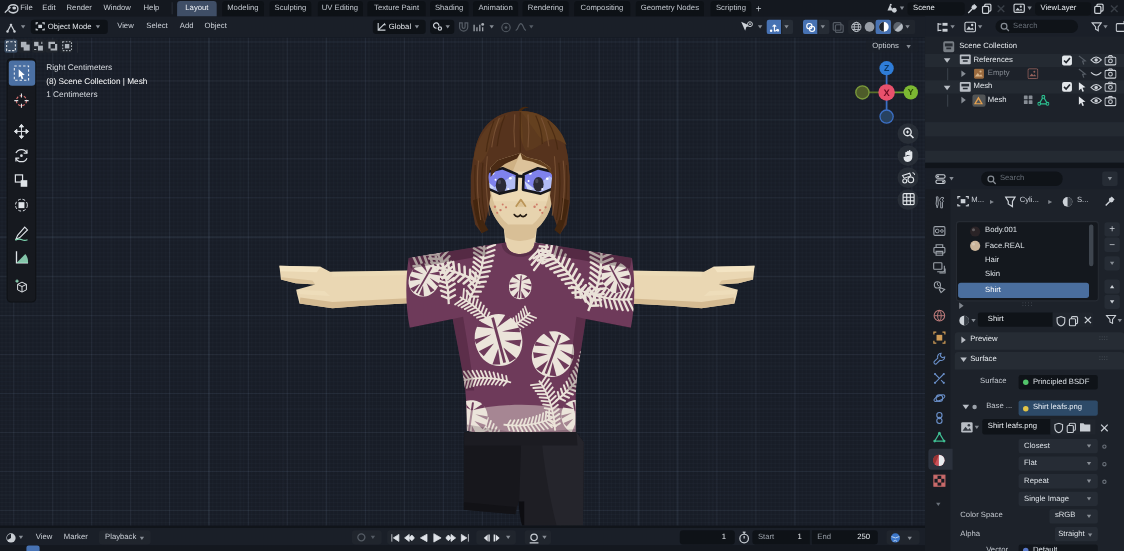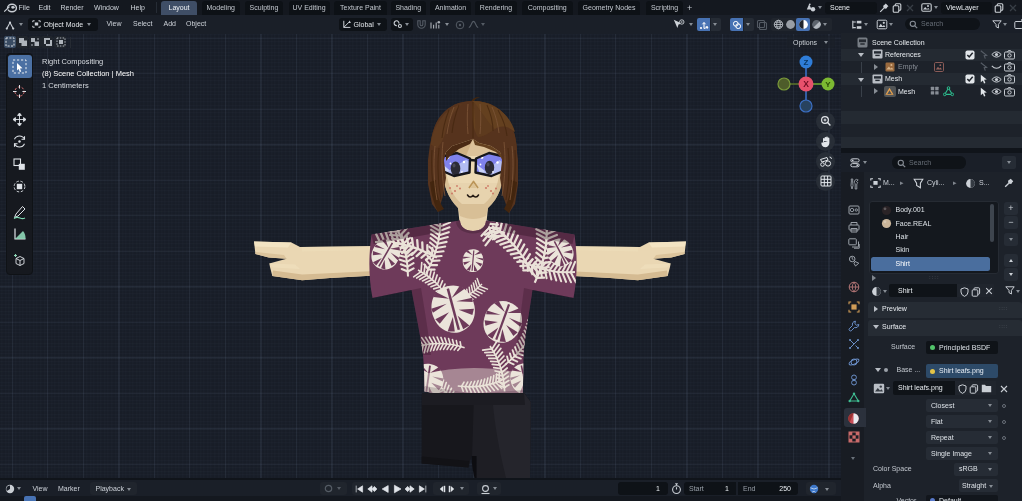--- a/index.html
+++ b/index.html
@@ -388,21 +388,21 @@
       </svg>
       <svg style="position:absolute;left:56px;top:3px" width="10" height="10" viewBox="0 0 10 10">
         <rect x="3" y="3" width="4" height="4" fill="#aeb4bb"></rect>
         <rect x="1" y="1" width="8" height="8" fill="none" stroke="#aeb4bb" stroke-dasharray="1.5 1.3"></rect>
       </svg>
       <div style="position:absolute;left:70px;top:3px;width:1px;height:11px;background:#262b33"></div>
       <div style="position:absolute;left:787px;top:2px;width:48px;height:12px;background:rgba(26,31,40,0.6);border-radius:3px"></div>
       <div style="position:absolute;left:793px;top:4.5px;font-size:7px;color:#ccd1d7">Options</div>
       <span class="chev" style="position:absolute;left:824px;top:7px"></span>
     </div>
-  <div class="abs" style="left:42px;top:23px;font-size:7.5px;color:#d7dbe0">Right Compositing</div>
+  <div class="abs" style="left:42px;top:23px;font-size:7.5px;color:#d7dbe0">Right Centimeters</div>
   <div class="abs" style="left:42px;top:35px;font-size:7.5px;color:#fff">(8) Scene Collection | Mesh</div>
   <div class="abs" style="left:42px;top:47px;font-size:7.5px;color:#d7dbe0">1 Centimeters</div>
   <div id="lefttools">
       <div style="position:absolute;left:6px;top:19px;width:27px;height:222px;background:#16191f;border-radius:4px;border:1px solid #0f1216"></div>
       <div style="position:absolute;left:7.5px;top:21px;width:24px;height:23px;background:#4b70a3;border-radius:3px"></div>
       <svg style="position:absolute;left:12px;top:25px" width="15" height="15" viewBox="0 0 15 15">
         <rect x="1" y="1" width="13" height="13" fill="none" stroke="#e8ecf0" stroke-width="1" stroke-dasharray="2.2 1.8"></rect>
         <path d="M5 4 L10.5 9.2 L8 9.4 L9.2 12.4 L7.8 13 L6.6 10 L5 11.5 Z" fill="#fff"></path>
       </svg>
       <svg style="position:absolute;left:12px;top:50px" width="15" height="15" viewBox="0 0 15 15">

